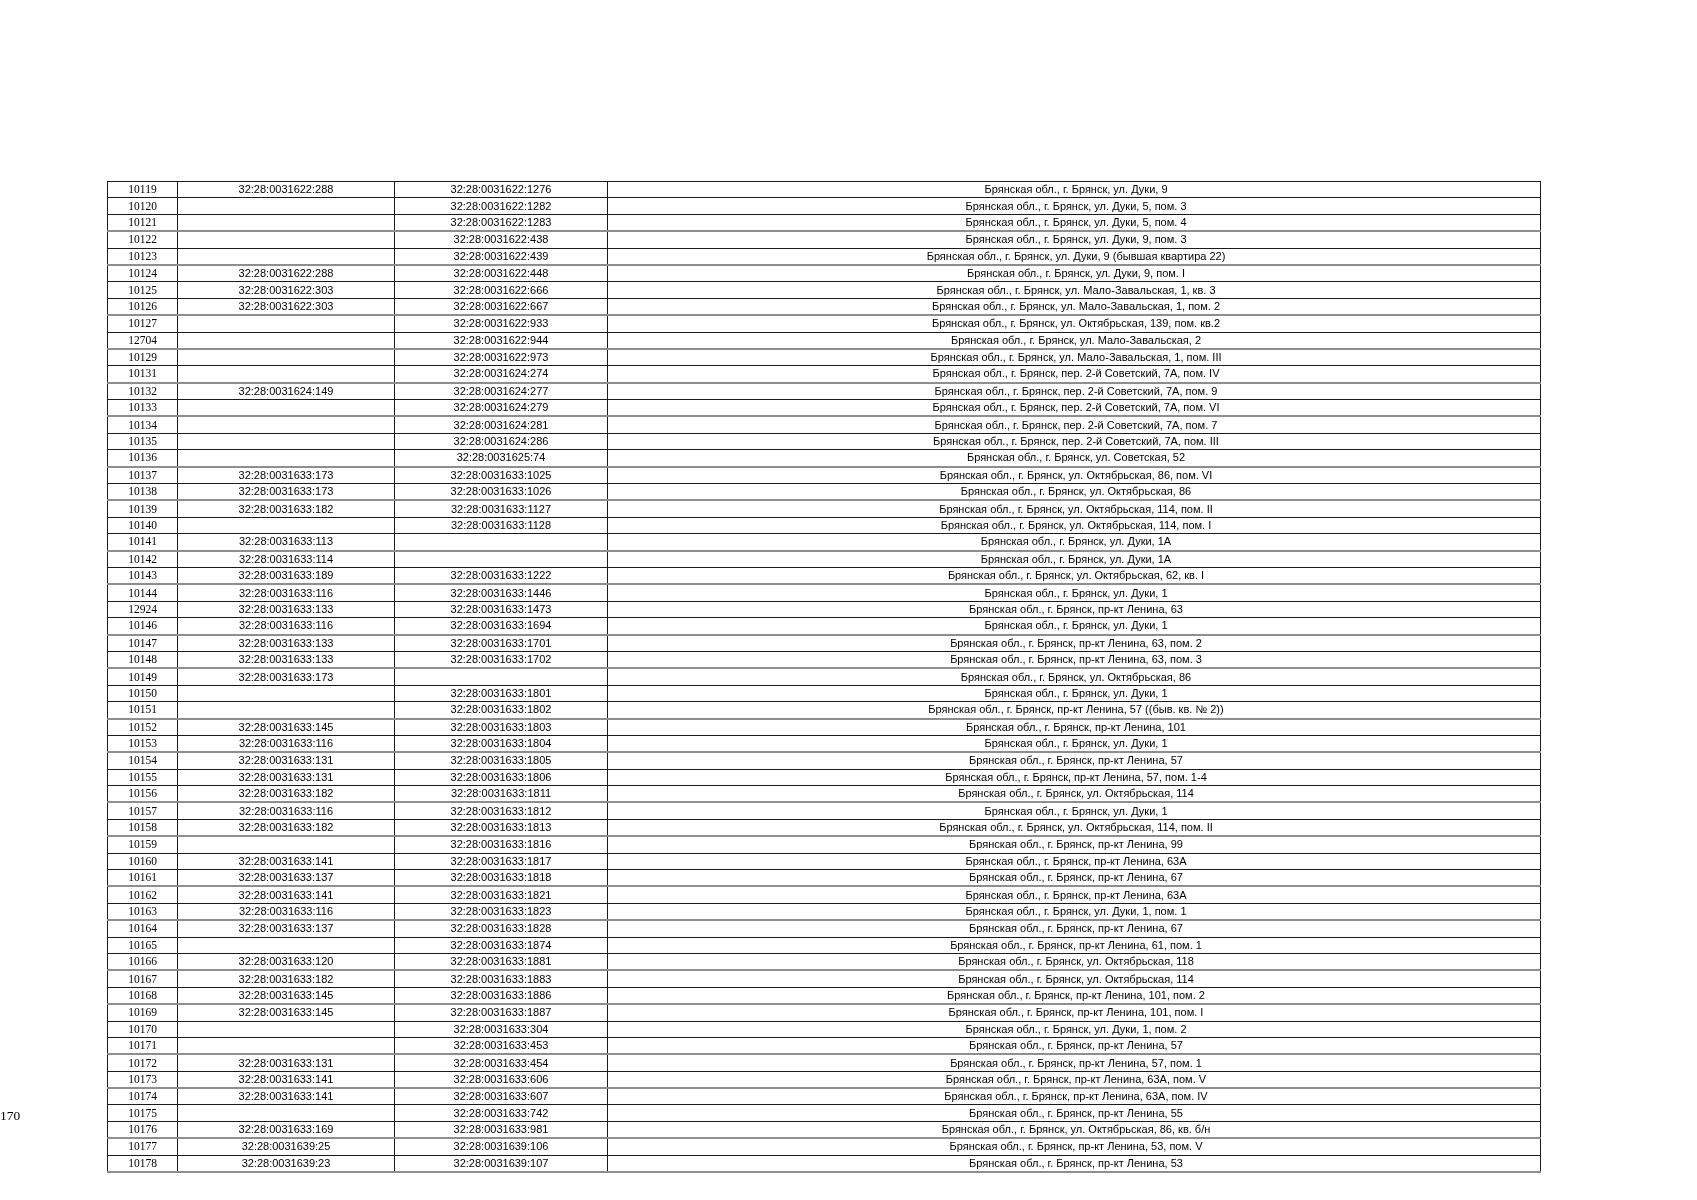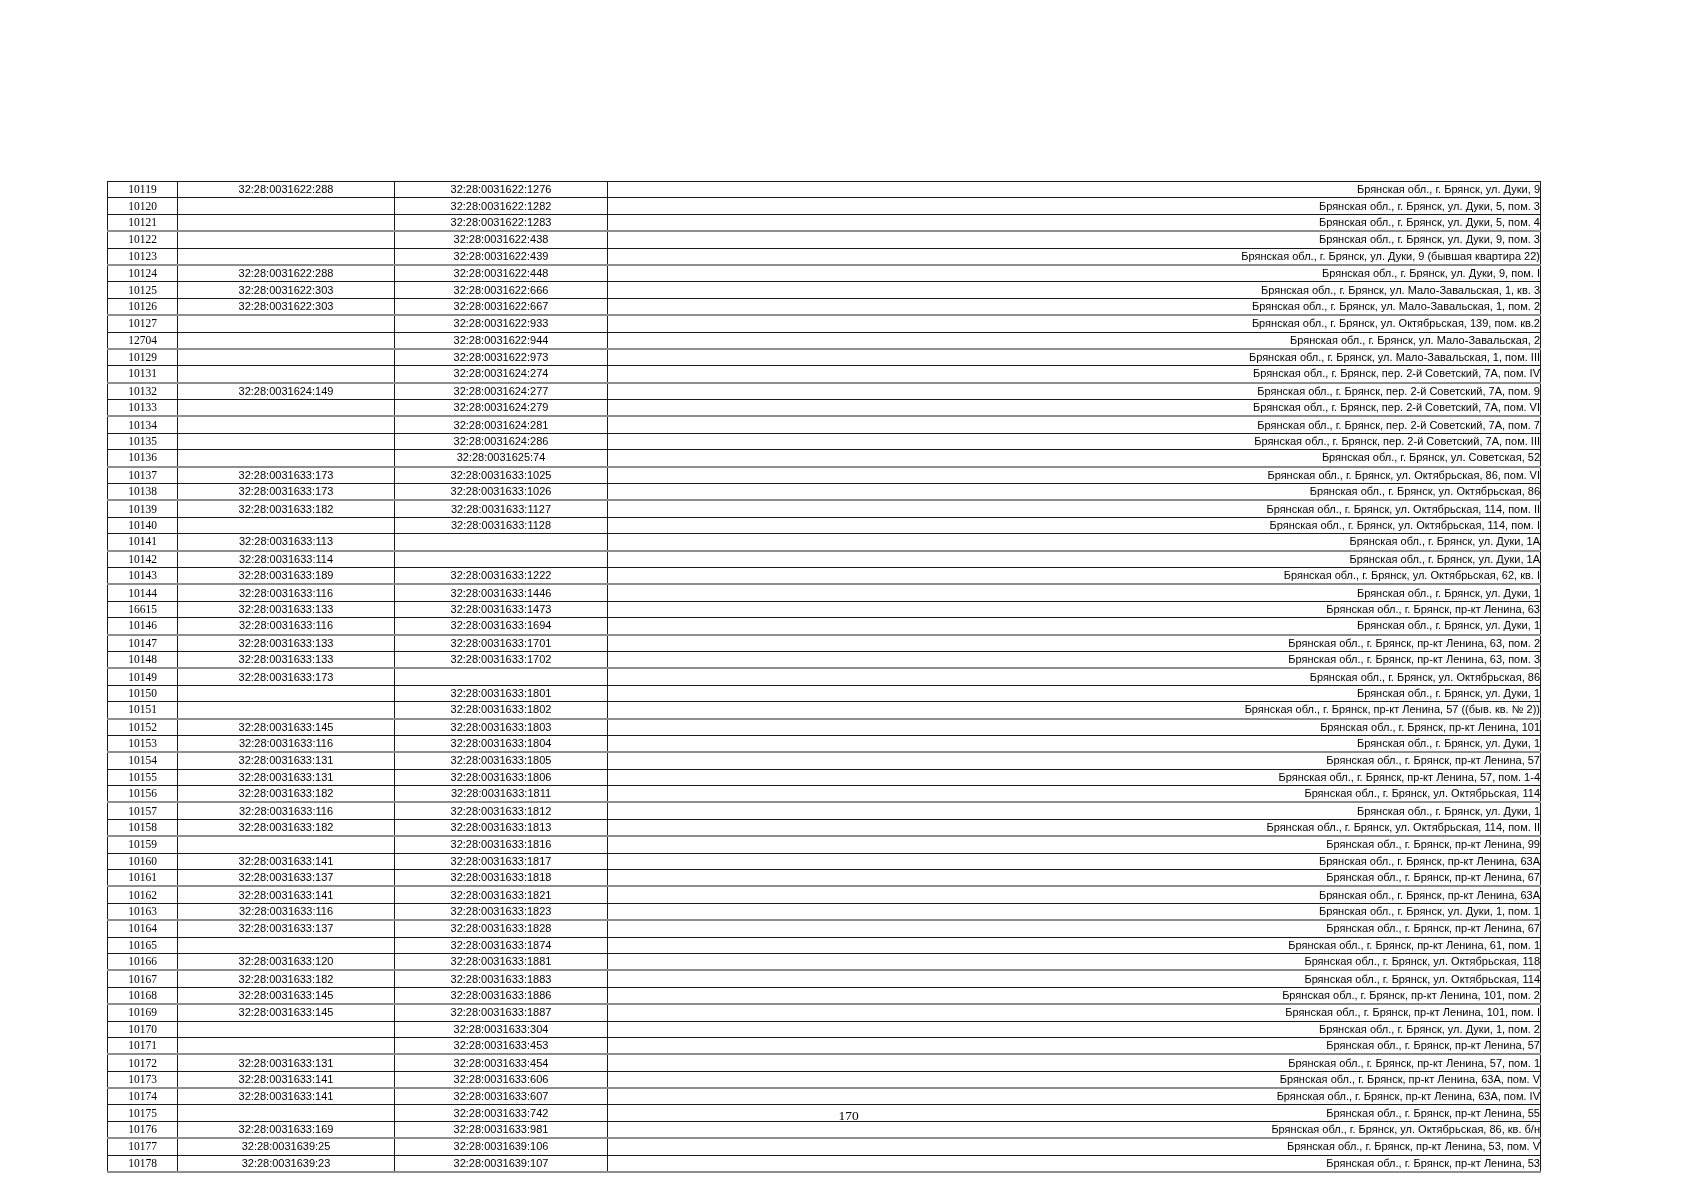--- a/index.html
+++ b/index.html
@@ -40,29 +40,28 @@
     overflow: hidden;
   }
   table.registry tr.hb td {
     border-bottom: 2px solid #8e8e8e;
   }
   table.registry td.num {
     font-family: "Liberation Serif", serif;
     font-size: 11.5px;
   }
   table.registry td.addr {
-    text-align: right;
+    text-align: center;
     padding-left: 4px;
   }
   .page-footer {
     position: absolute;
     left: 0;
     top: 1108px;
     width: 1697px;
-    text-align: center;
     font-family: "Liberation Serif", serif;
     font-size: 13.5px;
     color: #000000;
   }
 </style>
 </head>
 <body>
 
 <div class="page">
 
@@ -218,21 +217,21 @@
           <td>32:28:0031633:1222</td>
           <td class="addr">Брянская обл., г. Брянск, ул. Октябрьская, 62, кв. I</td>
         </tr>
         <tr>
           <td class="num">10144</td>
           <td>32:28:0031633:116</td>
           <td>32:28:0031633:1446</td>
           <td class="addr">Брянская обл., г. Брянск, ул. Дуки, 1</td>
         </tr>
         <tr>
-          <td class="num">16615</td>
+          <td class="num">12924</td>
           <td>32:28:0031633:133</td>
           <td>32:28:0031633:1473</td>
           <td class="addr">Брянская обл., г. Брянск, пр-кт Ленина, 63</td>
         </tr>
         <tr class="hb">
           <td class="num">10146</td>
           <td>32:28:0031633:116</td>
           <td>32:28:0031633:1694</td>
           <td class="addr">Брянская обл., г. Брянск, ул. Дуки, 1</td>
         </tr>

